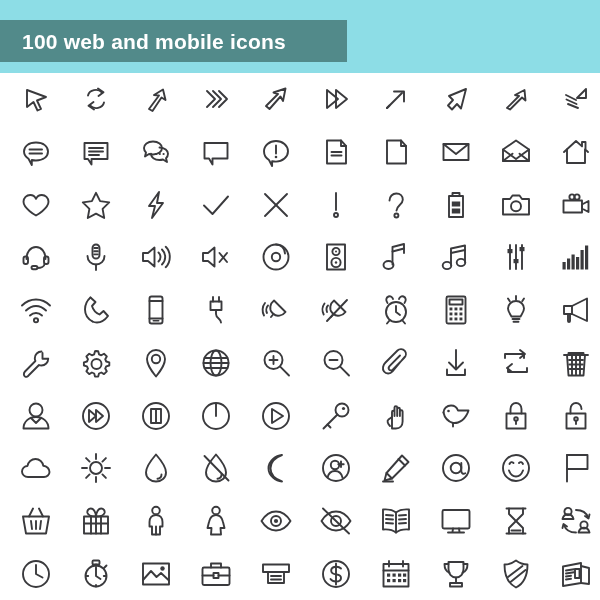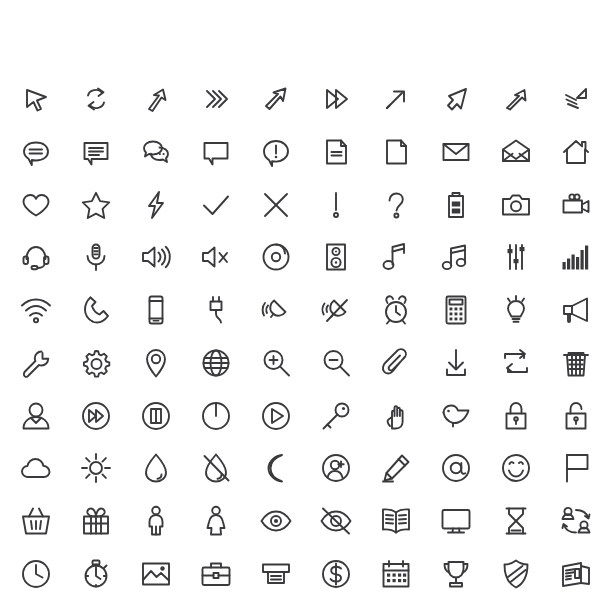--- a/index.html
+++ b/index.html
@@ -53,20 +53,25 @@
     fill:none;
     overflow:visible;
   }
   .cell svg .fillsolid{fill:#3a3a3d;stroke:none;}
 </style>
 </head>
 <body>
 
 <div id="page">
 
+  <div class="header-band">
+    <div class="title-bar">
+      <div class="title-text">100 web and mobile icons</div>
+    </div>
+  </div>
 
   <div class="grid" id="grid">
       <div class="cell">
         <svg viewBox="-1 -1 34 34" xmlns="http://www.w3.org/2000/svg">
           <path d="M7 7 L26 14 L17 17.5 L21 26 L17.5 27.5 L13.5 19 L7 24 Z"></path>
         </svg>
       </div>
       <div class="cell">
         <svg viewBox="-1 -1 34 34" xmlns="http://www.w3.org/2000/svg">
           <path d="M8 12.5 A8 7 0 0 1 22 9.5"></path>

